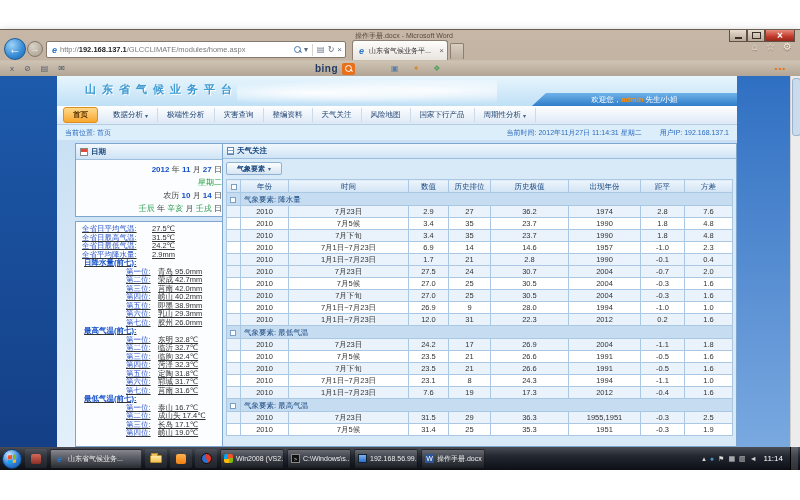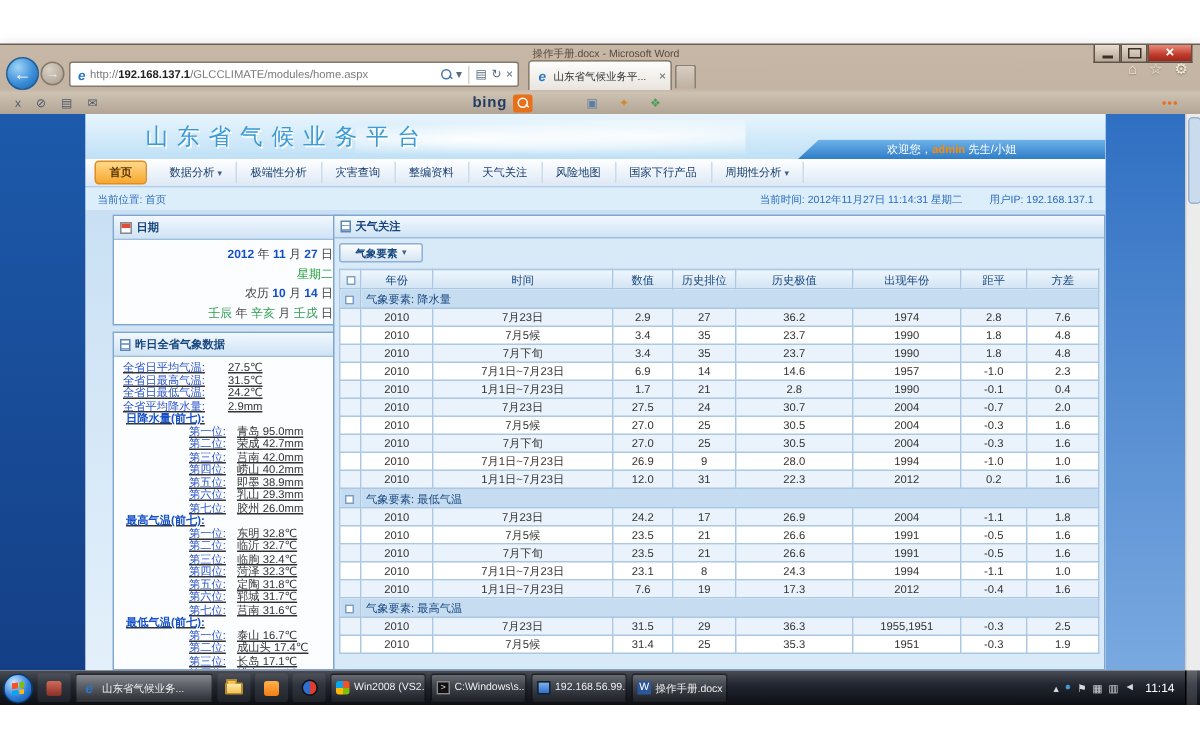--- a/index.html
+++ b/index.html
@@ -67,21 +67,21 @@
   .strip-right{position:absolute;left:737px;top:0;bottom:0;width:53px;background:linear-gradient(180deg,#2f6fc2,#7aa9e0);}
   .vscroll{position:absolute;left:790px;top:0;bottom:0;width:10px;background:#ececec;border-left:1px solid #cfcfcf;box-sizing:border-box;}
   .vthumb{position:absolute;left:1px;top:2px;width:7px;height:56px;background:#cadbed;border:1px solid #9ab2cc;border-radius:3px;}
 
   .content{position:absolute;left:57px;top:0;width:680px;bottom:0;}
   .skyband{position:absolute;top:0;left:0;right:0;height:30px;
            background:linear-gradient(#e8f5fd,#bfe0f6);overflow:hidden;}
   .skyband::before{content:"";position:absolute;left:180px;top:4px;width:260px;height:26px;
                    background:radial-gradient(ellipse at 30% 50%,rgba(255,255,255,.95),rgba(255,255,255,0) 60%),
                               radial-gradient(ellipse at 75% 40%,rgba(255,255,255,.9),rgba(255,255,255,0) 65%);}
-  .site-title{position:absolute;left:40px;top:6px;font-size:15px;font-weight:normal;color:#3d9ad2;
+  .site-title{position:absolute;left:28px;top:6px;font-size:11px;font-weight:bold;color:#3d9ad2;
               letter-spacing:6px;text-shadow:1px 1px 0 #ffffff;}
   .welcome{position:absolute;right:0;bottom:0;height:13px;width:205px;
            background:linear-gradient(#6fb2e9,#2f7dc8);clip-path:polygon(14px 0,100% 0,100% 100%,0 100%);
            color:#fff;font-size:7.5px;line-height:13px;text-align:center;}
   .welcome b{color:#ff8a00;font-weight:bold;}
 
   .menubar{position:absolute;top:30px;left:0;right:0;height:19px;
            background:linear-gradient(#ffffff,#dce8f5);border-bottom:1px solid #b5cde6;
            display:flex;align-items:center;padding-left:6px;box-sizing:border-box;}
   .menu-item{padding:2px 9px;font-size:7.5px;color:#1a3e6e;white-space:nowrap;border-right:1px solid #ccdaea;
@@ -287,24 +287,20 @@
               </div>
               <div class="date-body">
                 <div id="date-line1"><span class="num">2012</span> <span>年</span> <span class="num">11</span> <span>月</span> <span class="num">27</span> <span>日</span> </div>
                 <div class="week">星期二</div>
                 <div id="date-line3"><span>农历</span> <span class="num">10</span> <span>月</span> <span class="num">14</span> <span>日</span> </div>
                 <div id="date-line4"><span class="gz">壬辰</span> <span>年</span> <span class="gz">辛亥</span> <span>月</span> <span class="gz">壬戌</span> <span>日</span> </div>
               </div>
             </div>
 
             <div class="panel weather-panel">
-              <div class="panel-h">
-                <span class="doc-icon"></span>
-                <span>昨日全省气象数据</span>
-              </div>
               <div class="weather-body" id="weather-body">
                   <div class="stat-row">
                     <span class="stat-label">全省日平均气温:</span>
                     <span class="stat-value">27.5℃</span>
                   </div>
                   <div class="stat-row">
                     <span class="stat-label">全省日最高气温:</span>
                     <span class="stat-value">31.5℃</span>
                   </div>
                   <div class="stat-row">

